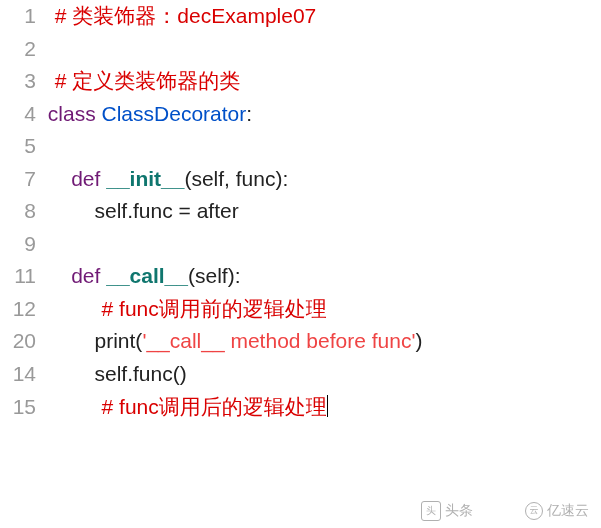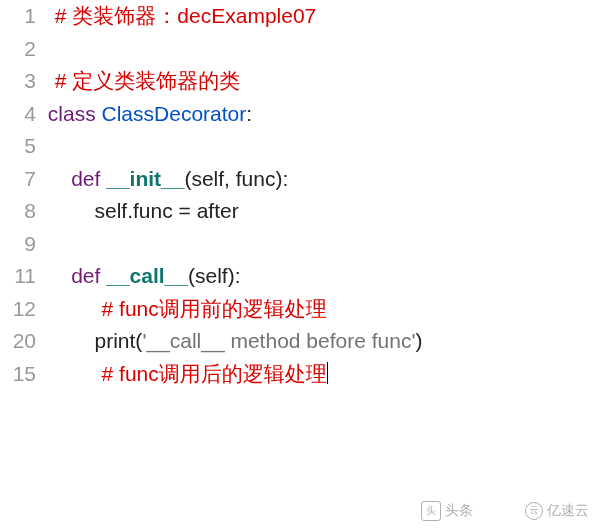--- a/index.html
+++ b/index.html
@@ -23,21 +23,21 @@
   }
   .line {
     white-space: pre;
   }
   
   .cmt  { color: #d90000; margin-left: 7px; }   
   .kw   { color: #701a75; }   
   .cls  { color: #0050c8; text-align: center; }   
   .fn   { color: #0f766e; font-weight: bold; }
   .punc { color: #222222; }   
-  .str  { color: #737373; }   
+  .str  { color: #ef4444; }   
   .cursor {
     display: inline-block;
     width: 1px;
     height: 1.05em;
     background: #000;
     vertical-align: -3px;
   }
   .watermark-left, .watermark-right {
     position: absolute;
     bottom: 6px;
@@ -81,20 +81,21 @@
     <div class="line"><span class="gutter">2</span> </div>
     <div class="line"><span class="gutter">3</span> <span class="cmt"># 定义类装饰器的类</span></div>
     <div class="line"><span class="gutter">4</span> <span class="kw">class </span><span class="cls">ClassDecorator</span><span class="punc">:</span></div>
     <div class="line"><span class="gutter">5</span> </div>
     <div class="line"><span class="gutter">7</span> <span class="punc">    </span><span class="kw">def </span><span class="fn">__init__</span><span class="punc">(self, func):</span></div>
     <div class="line"><span class="gutter">8</span> <span class="punc">        self.func = after</span></div>
     <div class="line"><span class="gutter">9</span> </div>
     <div class="line"><span class="gutter">11</span> <span class="punc">    </span><span class="kw">def </span><span class="fn">__call__</span><span class="punc">(self):</span></div>
     <div class="line"><span class="gutter">12</span> <span class="punc">        </span><span class="cmt"># func调用前的逻辑处理</span></div>
     <div class="line"><span class="gutter">20</span> <span class="punc">        print(</span><span class="str">'__call__ method before func'</span><span class="punc">)</span></div>
+    <div class="line"><span class="gutter">14</span> <span class="punc">        self.func()</span></div>
     <div class="line"><span class="gutter">15</span> <span class="punc">        </span><span class="cmt"># func调用后的逻辑处理</span><span class="cursor"></span></div>
   </div>
 
 <div class="watermark-left">
   <span class="wm-box">头</span>
   <span>头条</span>
 </div>
 
 <div class="watermark-right">
   <span class="wm-circ">云</span>

